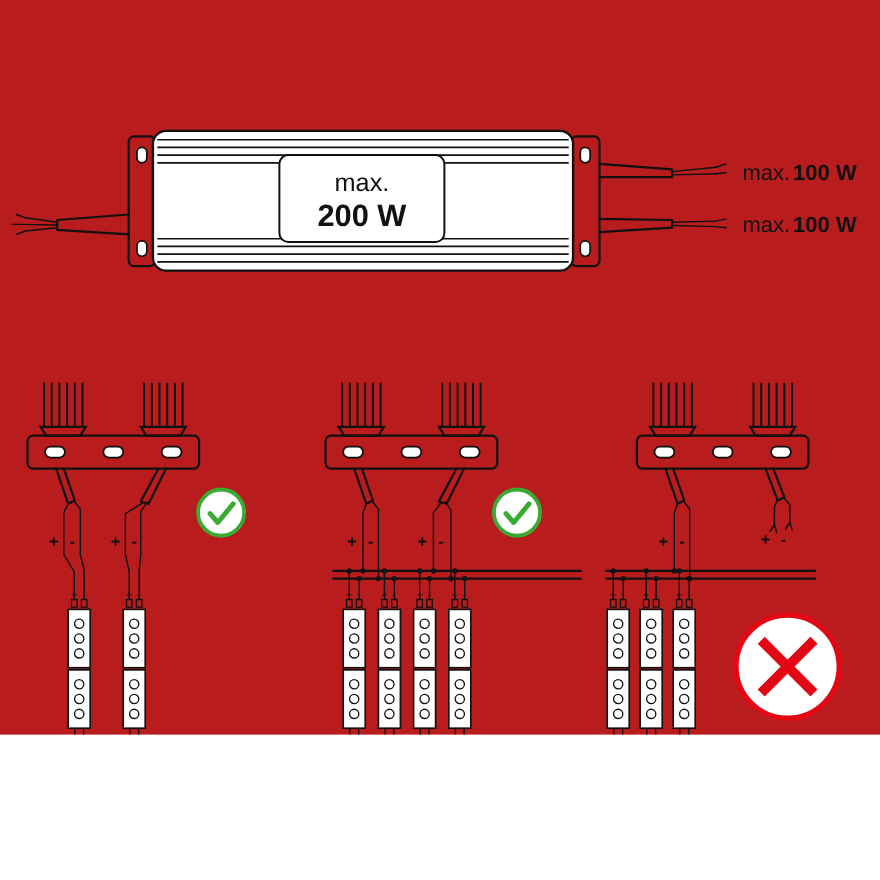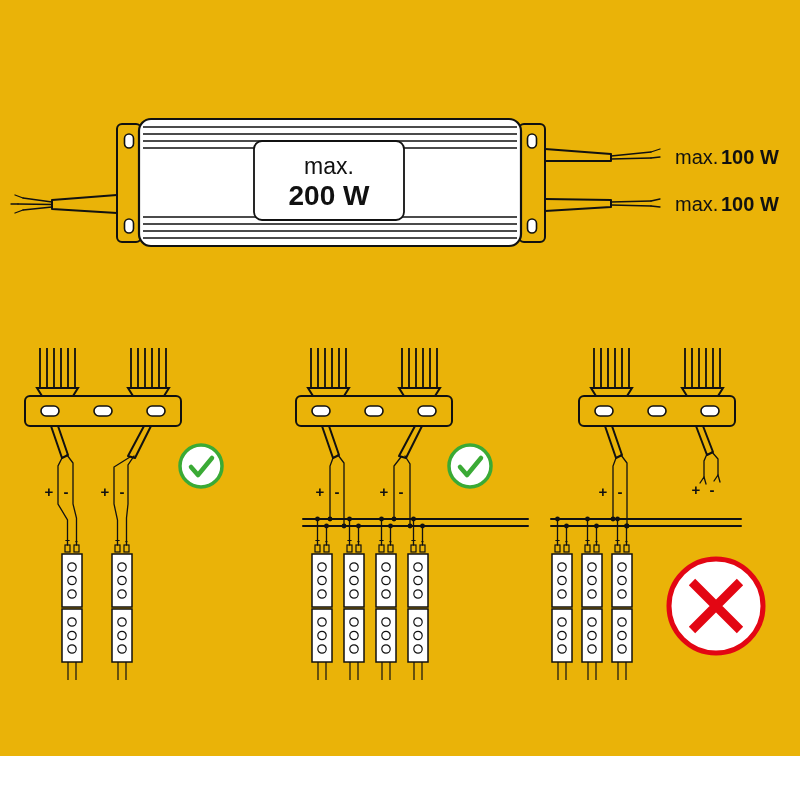--- a/index.html
+++ b/index.html
@@ -1,16 +1,16 @@
 <!DOCTYPE html>
 <html><head>
 <meta charset="utf-8">
 <style>
   html,body{margin:0;padding:0;background:#fff;}
-  .canvas{width:800px;height:756px;background:#eab308;position:relative;overflow:hidden;text-align:right;}
+  .canvas{width:800px;height:668px;background:#b91c1c;position:relative;overflow:hidden;text-align:right;}
   svg{display:block;font-family:"Liberation Sans",sans-serif;}
   .outline{stroke:#111;stroke-width:2;fill:none;stroke-linecap:round;}
   .outline-fill{stroke:#111;stroke-width:2.2;fill:#fff;}
   .plate{stroke:#111;stroke-width:1.8;fill:#fff;}
   .rib{stroke:#111;stroke-width:1.5;fill:none;}
   .fin{stroke:#111;stroke-width:1.8;fill:none;}
   .thin{stroke:#111;stroke-width:1.3;fill:none;stroke-linecap:round;}
   .strip{stroke:#111;stroke-width:1.5;fill:#fff;}
   .strip-thin{stroke:#111;stroke-width:1.2;fill:none;}
   .hole{stroke:#111;stroke-width:1.6;fill:#fff;}

